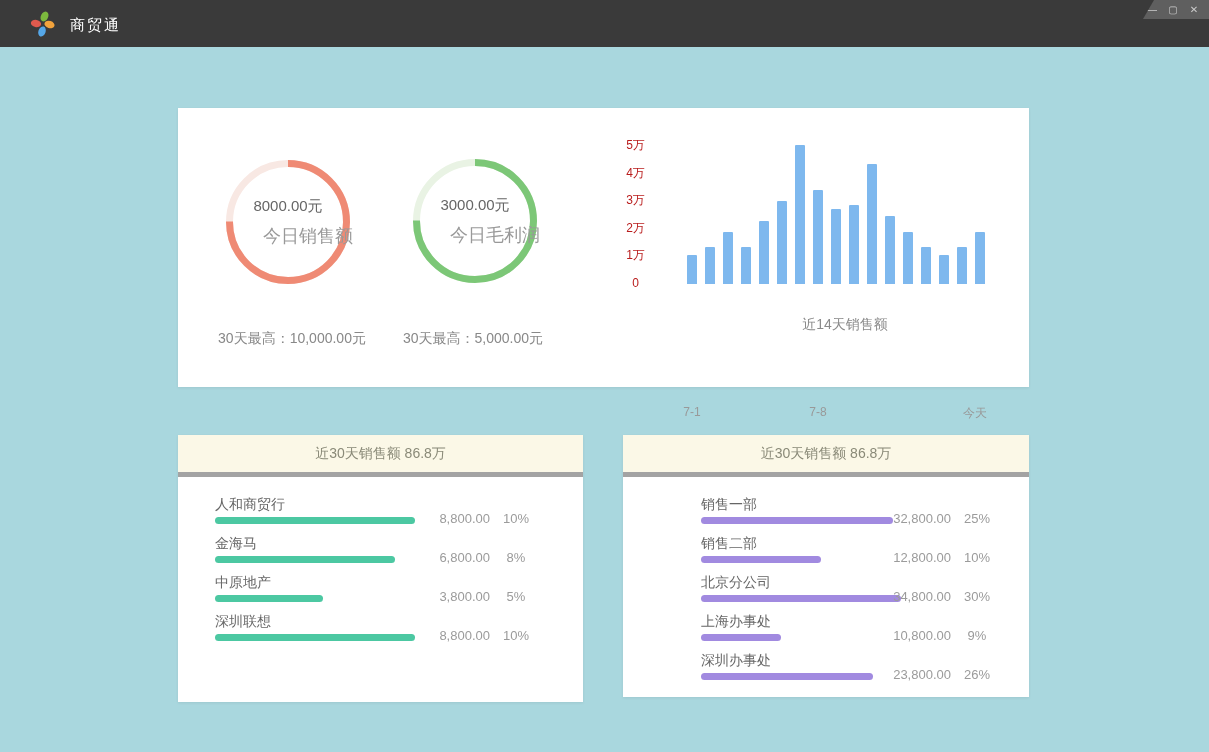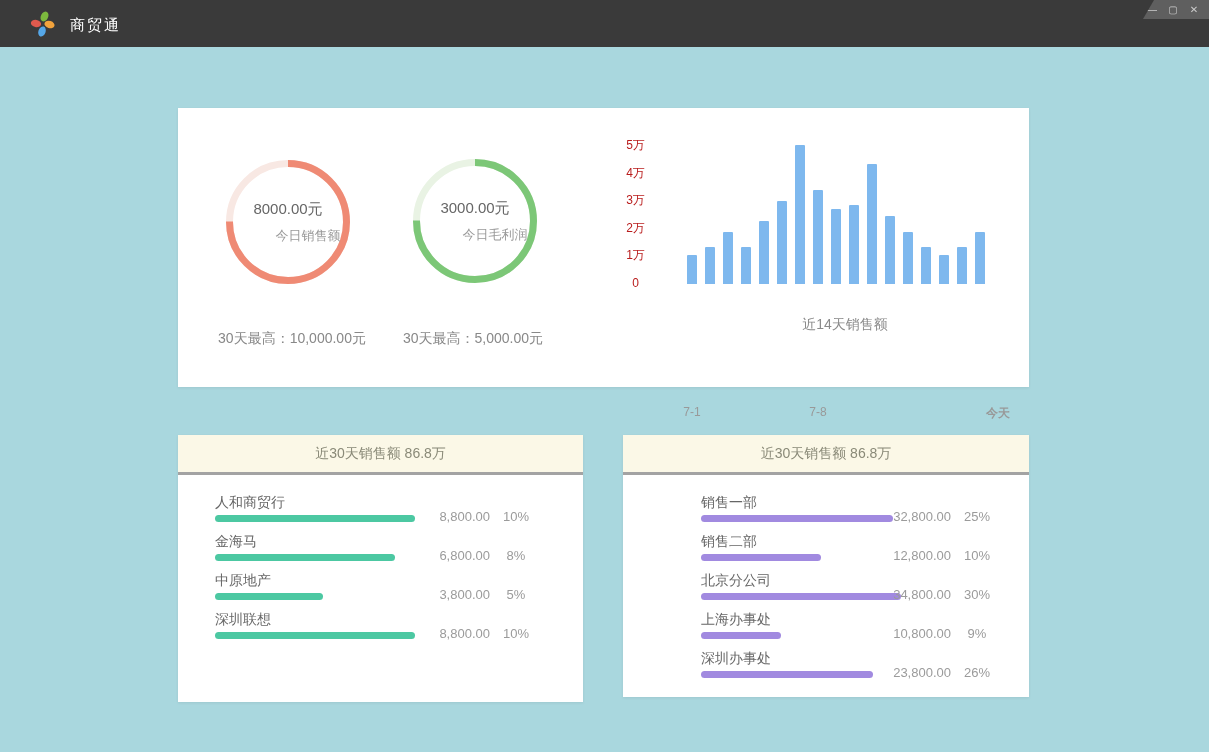--- a/index.html
+++ b/index.html
@@ -26,36 +26,36 @@
   #main-card{left:178px;top:108px;width:851px;height:279px;}
   #customer-card{left:178px;top:435px;width:405px;height:267px;}
   #dept-card{left:623px;top:435px;width:406px;height:262px;}
   
   .donut{position:absolute;width:140px;height:140px;}
   #donut-0{left:40px;top:44px;}
   #donut-1{left:227px;top:43px;}
   .donut-text{position:absolute;left:0;top:0;width:140px;height:140px;
     display:flex;flex-direction:column;align-items:center;justify-content:center;gap:8px;}
   .donut-value{font-size:15px;color:#666666;}
-  .donut-name{font-size:13px;color:#999999;margin-left:40px;}
+  .donut-name{font-size:18px;color:#999999;margin-left:40px;}
   .donut-caption{position:absolute;width:220px;text-align:center;font-size:14px;color:#888888;top:222px;}
   #caption-0{left:4px;}
   #caption-1{left:185px;}
   
   #bar-chart{position:absolute;left:0;top:0;width:851px;height:279px;pointer-events:none;}
   .y-axis{position:absolute;left:430px;top:0;width:55px;height:200px;}
   .y-tick{position:absolute;right:0;width:55px;text-align:center;font-size:12px;color:#b91c1c;line-height:16px;}
   .bars{position:absolute;left:509px;top:37px;width:298px;height:139px;
     display:flex;align-items:flex-end;gap:8px;}
   .bar{width:10px;border-radius:1px 1px 0 0;}
   .x-axis{position:absolute;left:509px;top:297px;width:298px;height:14px;}
   .x-tick{position:absolute;transform:translateX(-50%);font-size:12px;color:#999999;white-space:nowrap;}
   .chart-title{position:absolute;left:567px;top:208px;width:200px;text-align:center;font-size:14px;color:#8a8a8a;}
   
-  .card-header{height:37px;background:#fbf8e7;border-bottom:3px solid #a3a3a3;
+  .card-header{height:37px;background:#fbf8e7;border-bottom:5px solid #a3a3a3;
     display:flex;align-items:center;justify-content:center;font-size:14px;color:#8a8a78;}
   .rows{padding-top:18px;}
   .row{position:relative;height:39px;}
   #customer-card .row{padding-left:37px;}
   #dept-card .row{padding-left:78px;}
   .row-label{font-size:14px;line-height:18px;color:#666666;}
   .bar-track{margin-top:4px;height:7px;width:200px;position:relative;}
   .bar-fill{position:absolute;left:0;top:0;height:7px;border-radius:4px;}
   .row-right{position:absolute;top:16px;display:flex;align-items:baseline;gap:12px;}
   #customer-card .row-right{right:53px;}
@@ -133,21 +133,21 @@
         <div class="bar" style="height: 68px; background: rgb(126, 184, 238);"></div>
         <div class="bar" style="height: 52px; background: rgb(126, 184, 238);"></div>
         <div class="bar" style="height: 37px; background: rgb(126, 184, 238);"></div>
         <div class="bar" style="height: 29px; background: rgb(126, 184, 238);"></div>
         <div class="bar" style="height: 37px; background: rgb(126, 184, 238);"></div>
         <div class="bar" style="height: 52px; background: rgb(126, 184, 238);"></div>
       </div>
     <div class="x-axis">
         <div class="x-tick" style="left: 5px;">7-1</div>
         <div class="x-tick" style="left: 131px;">7-8</div>
-        <div class="x-tick" style="left: 311px; font-weight: bold;">今天</div>
+        <div class="x-tick" style="left: 288px;">今天</div>
       </div>
     <div class="chart-title">近14天销售额</div>
   </div>
 </div>
 
 <div class="card" id="customer-card">
   <div class="card-header">近30天销售额 86.8万</div>
   <div class="rows" id="customer-rows">
   <div class="row">
     <div class="row-label">人和商贸行</div>

